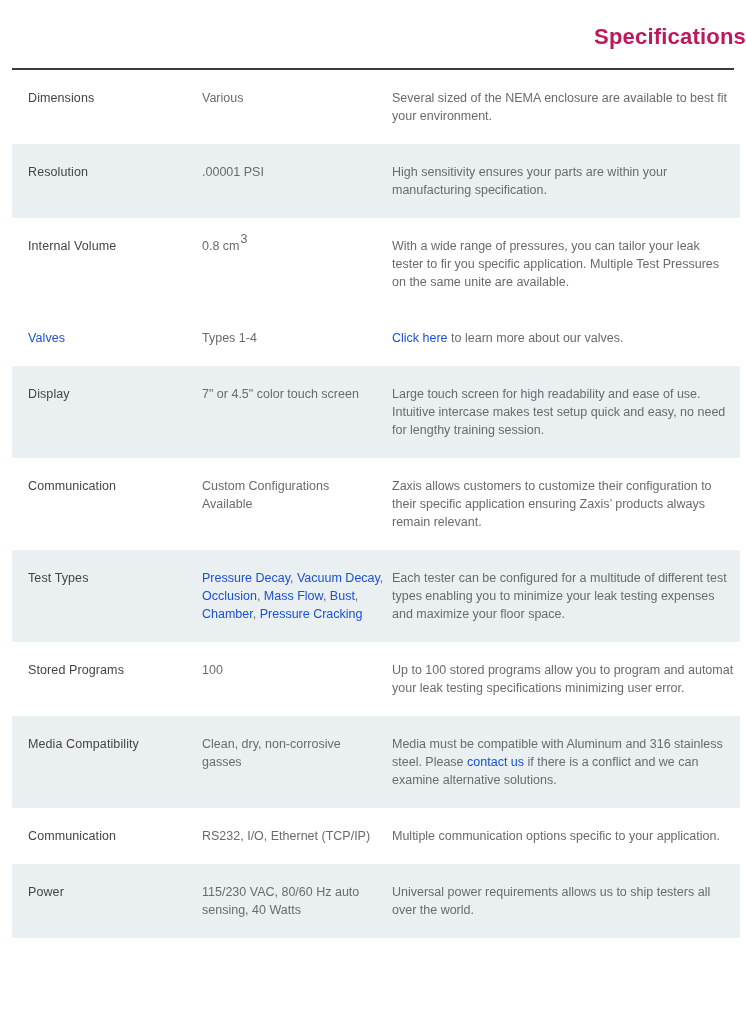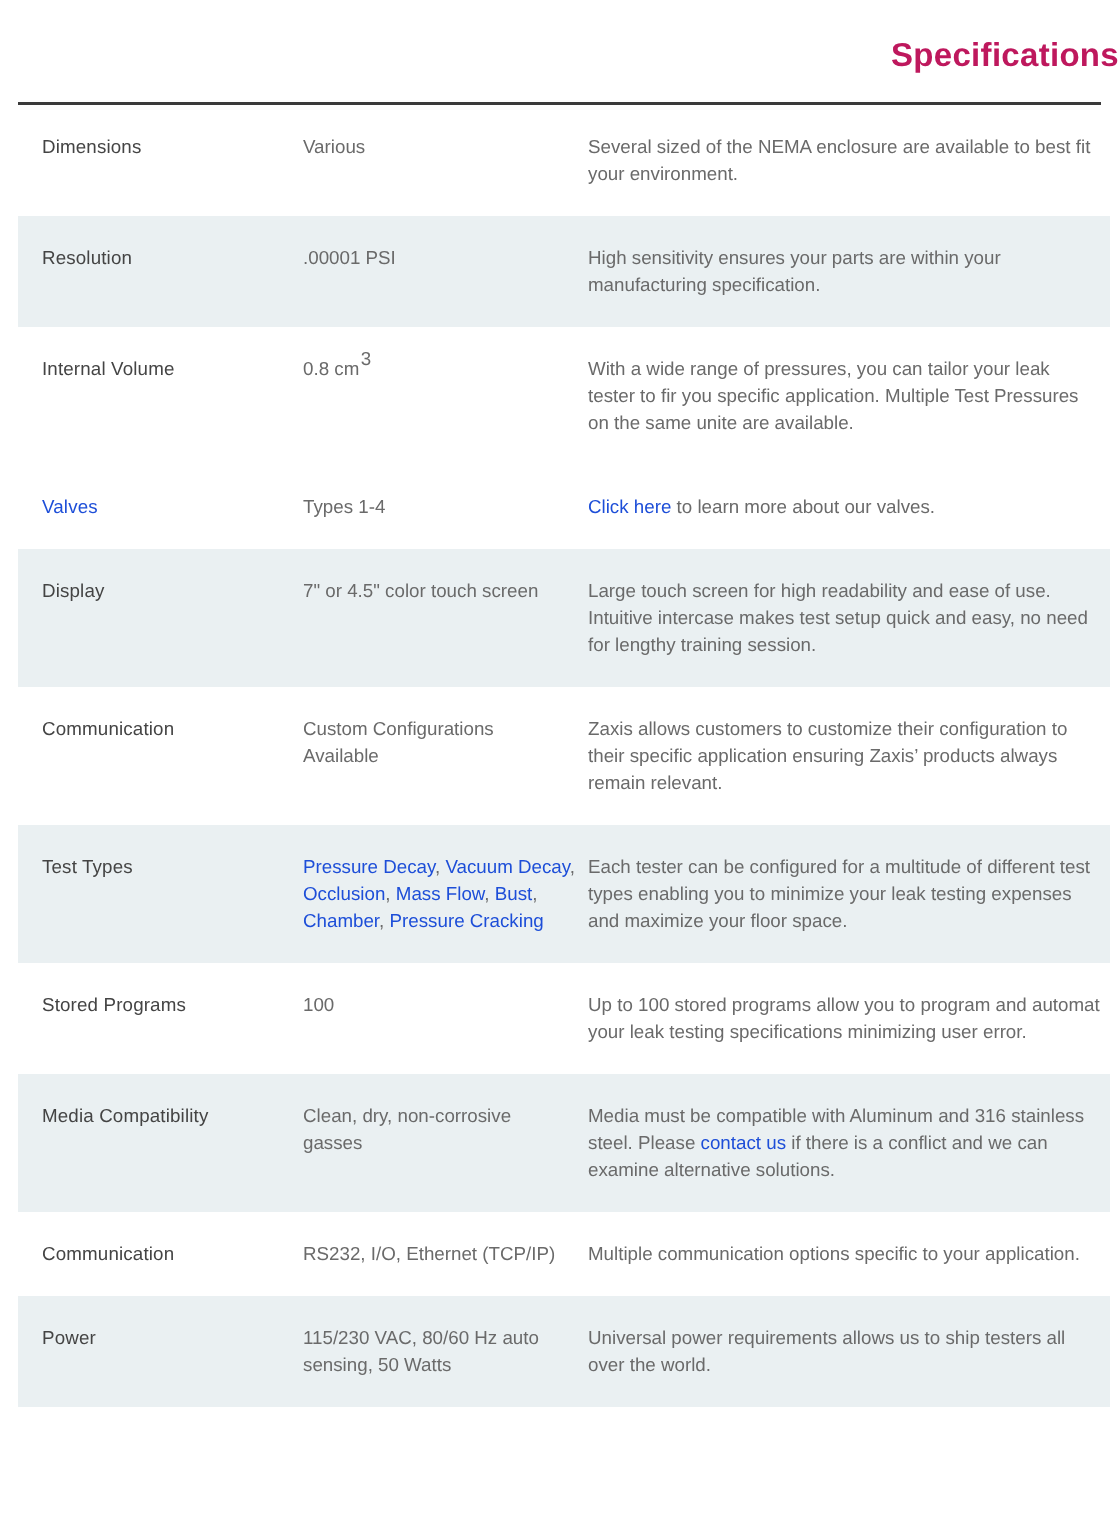--- a/index.html
+++ b/index.html
@@ -204,20 +204,20 @@
             <span class="vline">RS232, I/O, Ethernet (TCP/IP)</span>
           </td>
           <td class="col-desc"><span>Multiple communication options specific to your application.</span></td>
         </tr>
         <tr class="row-shaded">
           <td class="col-label">
             <span class="lbl-inner">Power</span>
           </td>
           <td class="col-value">
             <span class="vline">115/230 VAC, 80/60 Hz auto</span>
-            <span class="vline">sensing, 50 Watts</span>
+            <span class="vline">sensing, 40 Watts</span>
           </td>
           <td class="col-desc"><span>Universal power requirements allows us to ship testers all over the world.</span></td>
         </tr>
       </tbody>
   </table>
 
 </div>
 
 </body></html>

